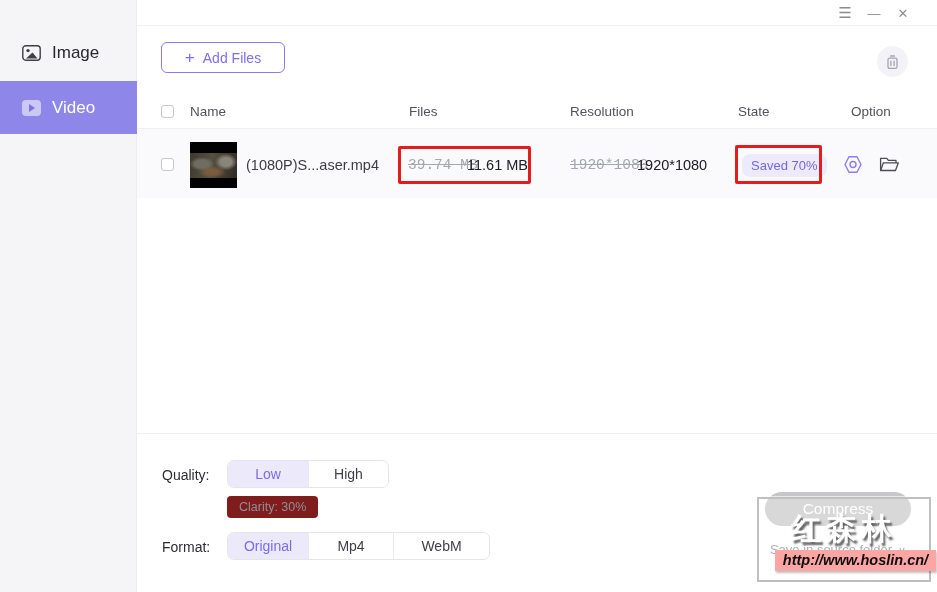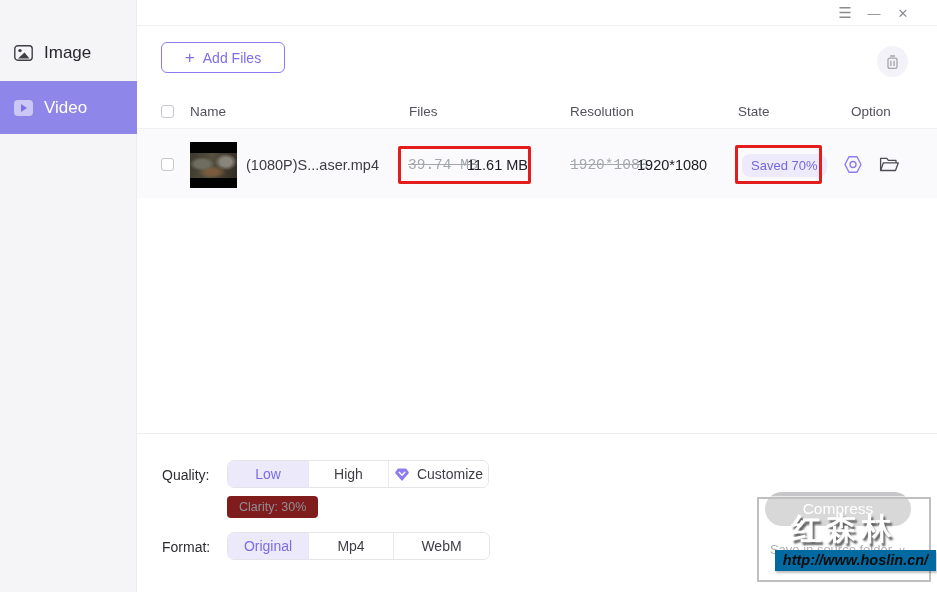--- a/index.html
+++ b/index.html
@@ -5,21 +5,21 @@
   html,body { margin:0; padding:0; background:#fff; }
   * { box-sizing:border-box; }
   .app {
     position:relative; width:937px; height:592px; background:#fff;
     font-family:"Liberation Sans", sans-serif; overflow:hidden;
     -webkit-font-smoothing:antialiased;
   }
 
   
   .sidebar { position:absolute; left:0; top:0; width:137px; height:592px; background:#f5f5f8; border-right:1px solid #ededf0; }
-  .side-item { position:absolute; left:0; width:137px; height:50px; display:flex; align-items:center; gap:11px; padding-left:14px; font-size:17px; color:#28282c; cursor:pointer; }
+  .side-item { position:absolute; left:0; width:137px; height:50px; display:flex; align-items:center; gap:11px; padding-left:22px; font-size:17px; color:#28282c; cursor:pointer; }
   .side-item.active { background:#8f86e9; color:#fff; }
   .side-item.image { top:28px; }
   .side-item.video { top:81px; height:53px; }
   .vid-icon-box { width:19px; height:16px; border-radius:4px; background:rgba(255,255,255,0.55); display:flex; align-items:center; justify-content:center; }
   .vid-play { width:0; height:0; border-left:6px solid #7c71e6; border-top:4px solid transparent; border-bottom:4px solid transparent; margin-left:1px; }
 
   
   .titlebar { position:absolute; left:137px; top:0; width:800px; height:26px; background:#fff; border-bottom:1px solid #f0f0f2; }
   .winbtn { position:absolute; top:0; width:22px; height:26px; display:flex; align-items:center; justify-content:center; color:#8b8b92; font-size:13px; cursor:pointer; background:none; border:none; font-family:inherit; }
   .winbtn.menu { left:697px; font-size:15px; }
@@ -76,21 +76,21 @@
   .clarity-chip { position:absolute; left:227px; top:496px; height:22px; line-height:22px; padding:0 12px; background:#7f1d1d; border-radius:4px; font-size:12.5px; color:#8f8f97; }
 
   
   .compress-btn { position:absolute; left:765px; top:492px; width:146px; height:34px; border:none; border-radius:17px; background:#c7c7c9; color:#fff; font-size:15.5px; cursor:pointer; font-family:inherit; }
   .save-row { position:absolute; left:765px; top:542px; width:146px; text-align:center; font-size:13px; color:#8f8f96; cursor:pointer; white-space:nowrap; }
   .save-row .chev { margin-left:6px; font-size:11px; }
 
   
   .wm-box { position:absolute; left:757px; top:497px; width:174px; height:85px; border:2px solid #bfbfc1; background:rgba(255,255,255,0.30); box-shadow:0 0 0 1px rgba(255,255,255,0.6); z-index:5; pointer-events:none; }
   .wm-title { position:absolute; left:752px; top:509px; width:184px; text-align:center; font-size:30px; font-weight:bold; color:#fff; letter-spacing:5px; text-shadow:2px 3px 2px rgba(70,70,70,0.85); z-index:6; pointer-events:none; white-space:nowrap; }
-  .wm-url { position:absolute; left:775px; top:550px; width:161px; height:21px; line-height:21px; background:#0369a1; color:#0c0c0c; font-size:14.5px; font-weight:bold; font-style:italic; text-align:center; z-index:6; pointer-events:none; white-space:nowrap; box-shadow:1px 2px 2px rgba(0,0,0,0.25); }
+  .wm-url { position:absolute; left:775px; top:550px; width:161px; height:21px; line-height:21px; background:#fca5a5; color:#0c0c0c; font-size:14.5px; font-weight:bold; font-style:italic; text-align:center; z-index:6; pointer-events:none; white-space:nowrap; box-shadow:1px 2px 2px rgba(0,0,0,0.25); }
 </style>
 </head>
 <body>
 
 <div class="app">
 
   <aside class="sidebar">
     <div class="side-item image">
       <span style="display:flex;">
         <svg width="19" height="16" viewBox="0 0 19 16" fill="none">
@@ -163,29 +163,20 @@
         <path d="M1.6 14.5 l2.8 -7.7 h14.9 l-2.8 7.7 Z"></path>
       </svg>
     </span>
   </button>
 
   <div class="settings-line"></div>
   <div class="set-label quality-label">Quality:</div>
   <div class="seg seg-quality">
     <button class="w80 sel">Low</button>
     <button class="w80">High</button>
-    <button class="w100">
-      <span style="display:flex;">
-        <svg width="16" height="15" viewBox="0 0 16 15">
-          <path d="M8 14 L1.5 6.4 Q0.9 5.6 1.5 4.8 L3.5 2.1 Q4 1.4 4.8 1.4 h6.4 Q12 1.4 12.5 2.1 l2 2.7 Q15.1 5.6 14.5 6.4 Z" fill="#8d7cf0"></path>
-          <path d="M5.2 5.3 L8 8.3 L10.8 5.3" stroke="#fff" stroke-width="1.4" fill="none" stroke-linecap="round" stroke-linejoin="round"></path>
-        </svg>
-      </span>
-      <span>Customize</span>
-    </button>
   </div>
   <div class="clarity-chip">Clarity: 30%</div>
   <div class="set-label format-label">Format:</div>
   <div class="seg seg-format">
     <button class="w80 sel">Original</button>
     <button class="w85">Mp4</button>
     <button class="w96">WebM</button>
   </div>
 
   <button class="compress-btn">Compress</button>

